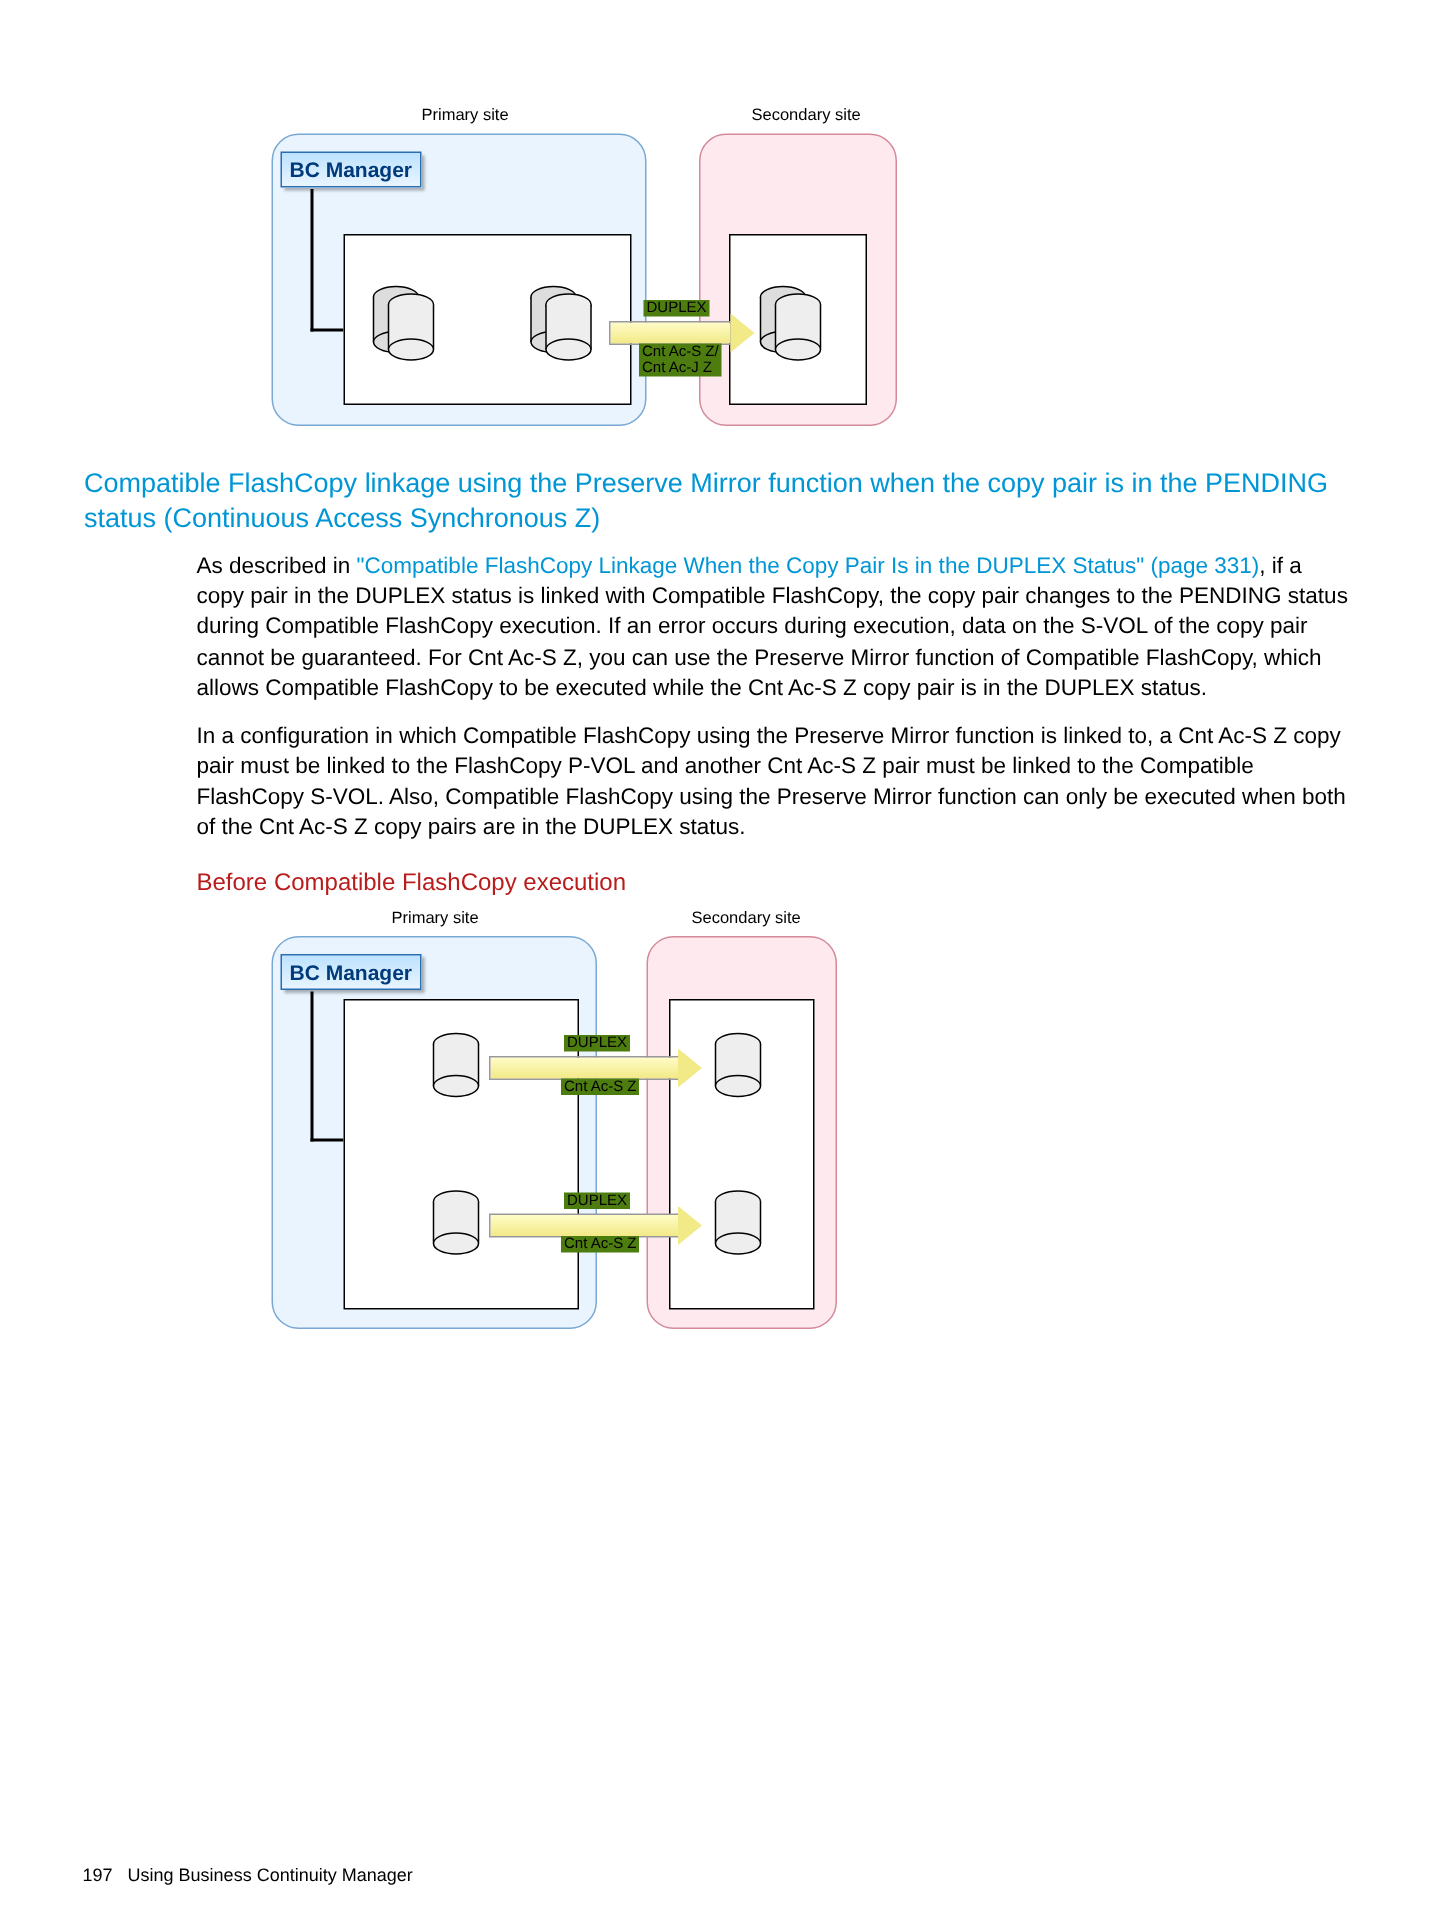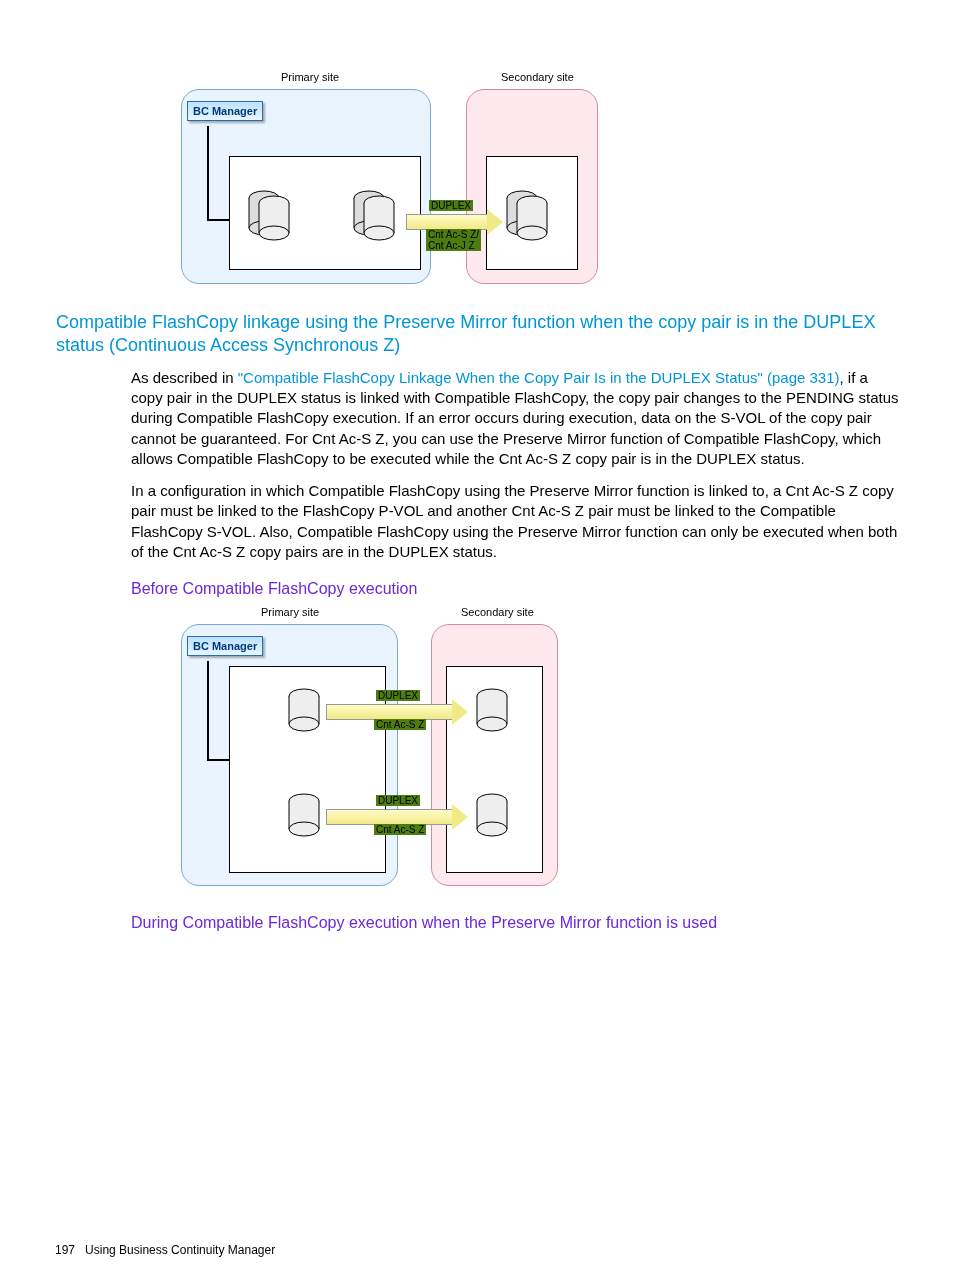--- a/index.html
+++ b/index.html
@@ -18,21 +18,21 @@
     margin-top: 16px;
   }
   .h2 {
     color: #0096d6;
     font-size: 18px;
     font-weight: 400;
     line-height: 1.3;
     margin: 20px 0 10px 0;
   }
   .h3 {
-    color: #6d28d9;
+    color: #b91c1c;
     font-size: 16px;
     font-weight: 400;
     margin: 18px 0 8px 75px;
   }
   .para {
     font-size: 15px;
     color: #000;
     line-height: 1.35;
     margin: 0 0 12px 75px;
   }
@@ -73,21 +73,21 @@
   .inner-box {
     position: absolute;
     background: #fff;
     border: 1px solid #000;
   }
   .bc-label {
     position: absolute;
     background: linear-gradient(#bde2ff, #e8f5ff);
     border: 1px solid #2a6db1;
     font-weight: bold;
-    font-size: 11px;
+    font-size: 14px;
     color: #003a7a;
     padding: 3px 5px;
     box-shadow: 2px 2px 2px rgba(0,0,0,.3);
   }
   .bc-line-v {
     position: absolute;
     width: 2px;
     background: #000;
   }
   .bc-line-h {
@@ -189,21 +189,21 @@
     </div>
 
     <div class="arrow" style="left:275px; top:143px; width:80px;"></div>
     <div class="arrow-label" style="left:298px; top:129px;">DUPLEX</div>
     <div class="arrow-label" style="left:295px; top:158px; line-height:1.1;">
       <span style="white-space:pre;">Cnt Ac-S Z/
 Cnt Ac-J Z</span>
     </div>
   </div>
 
-  <div class="h2">Compatible FlashCopy linkage using the Preserve Mirror function when the copy pair is in the DUPLEX status (Continuous Access Synchronous Z)</div>
+  <div class="h2">Compatible FlashCopy linkage using the Preserve Mirror function when the copy pair is in the PENDING status (Continuous Access Synchronous Z)</div>
 
   <p class="para">
     <span>As described in </span><span class="link">"Compatible FlashCopy Linkage When the Copy Pair Is in the DUPLEX Status" (page 331)</span><span>, if a copy pair in the DUPLEX status is linked with Compatible FlashCopy, the copy pair changes to the PENDING status during Compatible FlashCopy execution. If an error occurs during execution, data on the S-VOL of the copy pair cannot be guaranteed. For Cnt Ac-S Z, you can use the Preserve Mirror function of Compatible FlashCopy, which allows Compatible FlashCopy to be executed while the Cnt Ac-S Z copy pair is in the DUPLEX status.</span>
   </p>
 
   <p class="para">In a configuration in which Compatible FlashCopy using the Preserve Mirror function is linked to, a Cnt Ac-S Z copy pair must be linked to the FlashCopy P-VOL and another Cnt Ac-S Z pair must be linked to the Compatible FlashCopy S-VOL. Also, Compatible FlashCopy using the Preserve Mirror function can only be executed when both of the Cnt Ac-S Z copy pairs are in the DUPLEX status.</p>
 
   <div class="h3">Before Compatible FlashCopy execution</div>
 
   <div class="diagram" style="height:290px; width:480px;">
@@ -259,20 +259,19 @@
 
     <div class="arrow" style="left:195px; top:98px; width:125px;"></div>
     <div class="arrow-label" style="left:245px; top:84px;">DUPLEX</div>
     <div class="arrow-label" style="left:243px; top:113px;">Cnt Ac-S Z</div>
 
     <div class="arrow" style="left:195px; top:203px; width:125px;"></div>
     <div class="arrow-label" style="left:245px; top:189px;">DUPLEX</div>
     <div class="arrow-label" style="left:243px; top:218px;">Cnt Ac-S Z</div>
   </div>
 
-  <div class="h3">During Compatible FlashCopy execution when the Preserve Mirror function is used</div>
 
 
   <div class="footer">
     <span>197</span>&nbsp;&nbsp;&nbsp;<span>Using Business Continuity Manager</span>
   </div>
 
 </div>
 
 </body></html>

